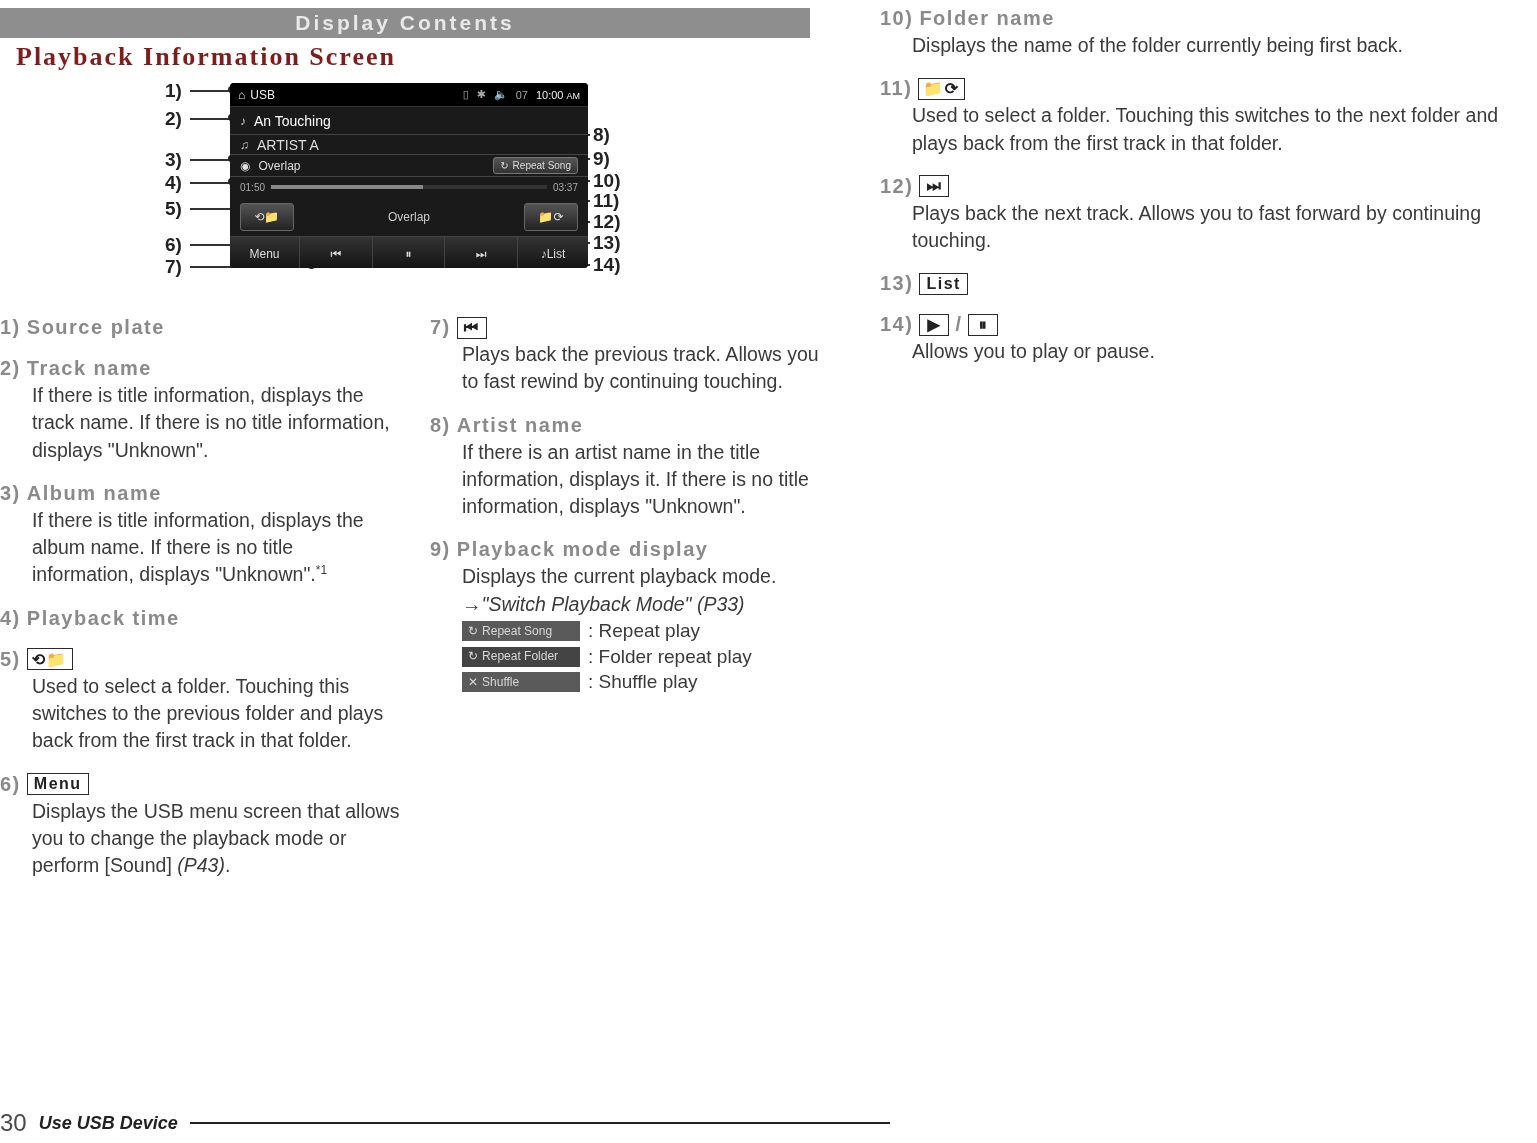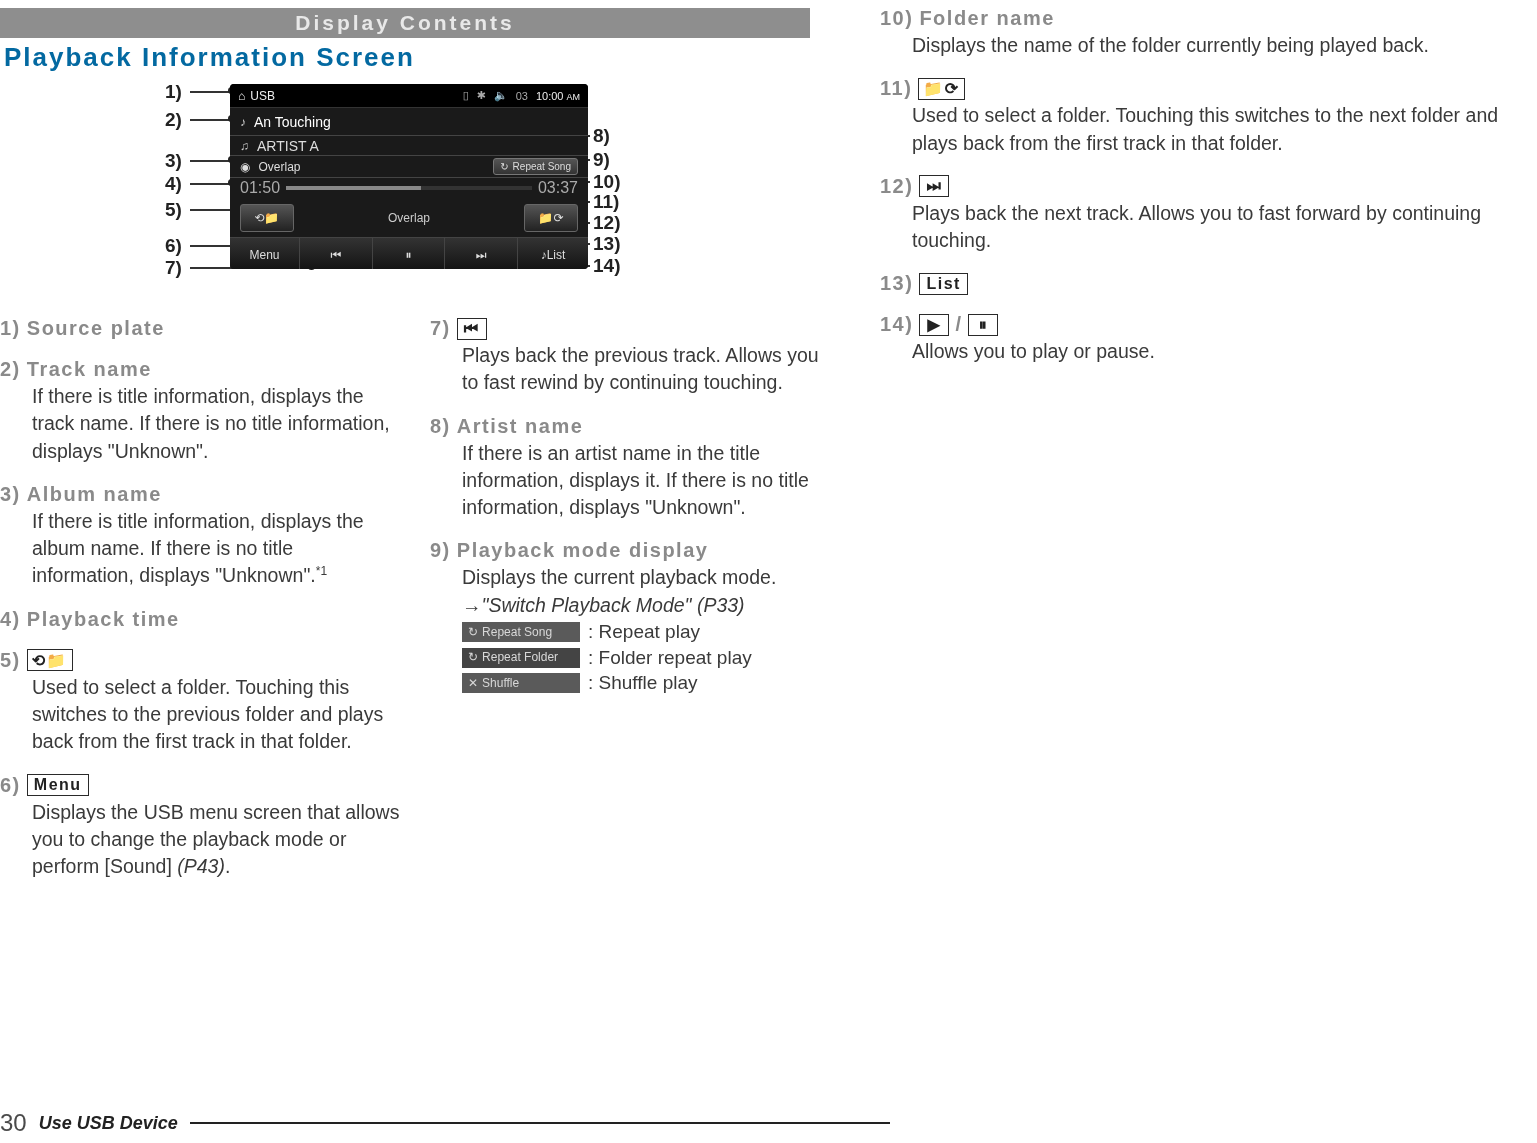--- a/index.html
+++ b/index.html
@@ -33,26 +33,26 @@
     display: flex;
     align-items: center;
     justify-content: center;
     color: #e8e8e8;
     font-size: 21px;
     letter-spacing: 3px;
     font-family: "Verdana", sans-serif;
     font-weight: bold;
   }
   .section-title {
-    color: #0369a1;
+    color: #7f1d1d;
     font-size: 26px;
     letter-spacing: 2px;
-    font-family: Liberation Sans, sans-serif;
+    font-family: Liberation Serif, serif;
     font-weight: bold;
-    margin: 4px 0 6px 4px;
+    margin: 4px 0 6px 16px;
   }
   
   .diagram {
     position: relative;
     width: 640px;
     height: 210px;
     margin-left: 170px;
   }
   .callout-num {
     position: absolute;
@@ -102,21 +102,21 @@
     height: 24px;
   }
   .dev-row.tall { height: 28px; }
   .dev-row .note-icon { color:#ccc; }
   .dev-prog {
     height: 20px;
     padding: 2px 10px;
     display: flex;
     align-items: center;
     gap: 6px;
-    font-size: 16px;
+    font-size: 10px;
     color: #aaa;
   }
   .prog-bar {
     flex: 1; height: 4px; background: #333; position: relative;
   }
   .prog-bar .fill { position:absolute; left:0; top:0; height:100%; width:55%; background:#888;}
   .dev-mid {
     height: 40px;
     display: flex;
     align-items: center;
@@ -284,21 +284,21 @@
       <div class="callout-line" style="left:240px; top:186px; width:180px"></div>
         <div class="callout-dot" style="left:234px; top:182px"></div>
 
       <div class="device">
         <div class="dev-top">
           <span class="src">⌂ <span>USB</span></span>
           <span class="right">
             <span>▯</span>
             <span>✱</span>
             <span>🔈</span>
-            <span>03</span>
+            <span>07</span>
             <span style="color:#eee"><span>10:00</span> <span style="font-size:9px">AM</span></span>
           </span>
         </div>
         <div class="dev-row tall">
           <span class="note-icon">♪</span>
           <span style="font-size:14px;color:#fff">An Touching</span>
         </div>
         <div class="dev-row" style="height:20px">
           <span class="note-icon">♫</span>
           <span style="font-size:14px">ARTIST A</span>
@@ -443,21 +443,21 @@
     </div>
   </div>
 
   <div class="right-pane">
 
     <div class="item">
       <div class="item-head">
           <span>10)</span>
           <span>Folder name</span>
         </div>
-      <div class="item-body">Displays the name of the folder currently being played back.</div>
+      <div class="item-body">Displays the name of the folder currently being first back.</div>
     </div>
 
     <div class="item">
       <div class="item-head">
           <span>11)</span>
         <span class="btn-box icon">📁⟳</span>
       </div>
       <div class="item-body">Used to select a folder. Touching this switches to the next folder and plays back from the first track in that folder.</div>
     </div>
 

